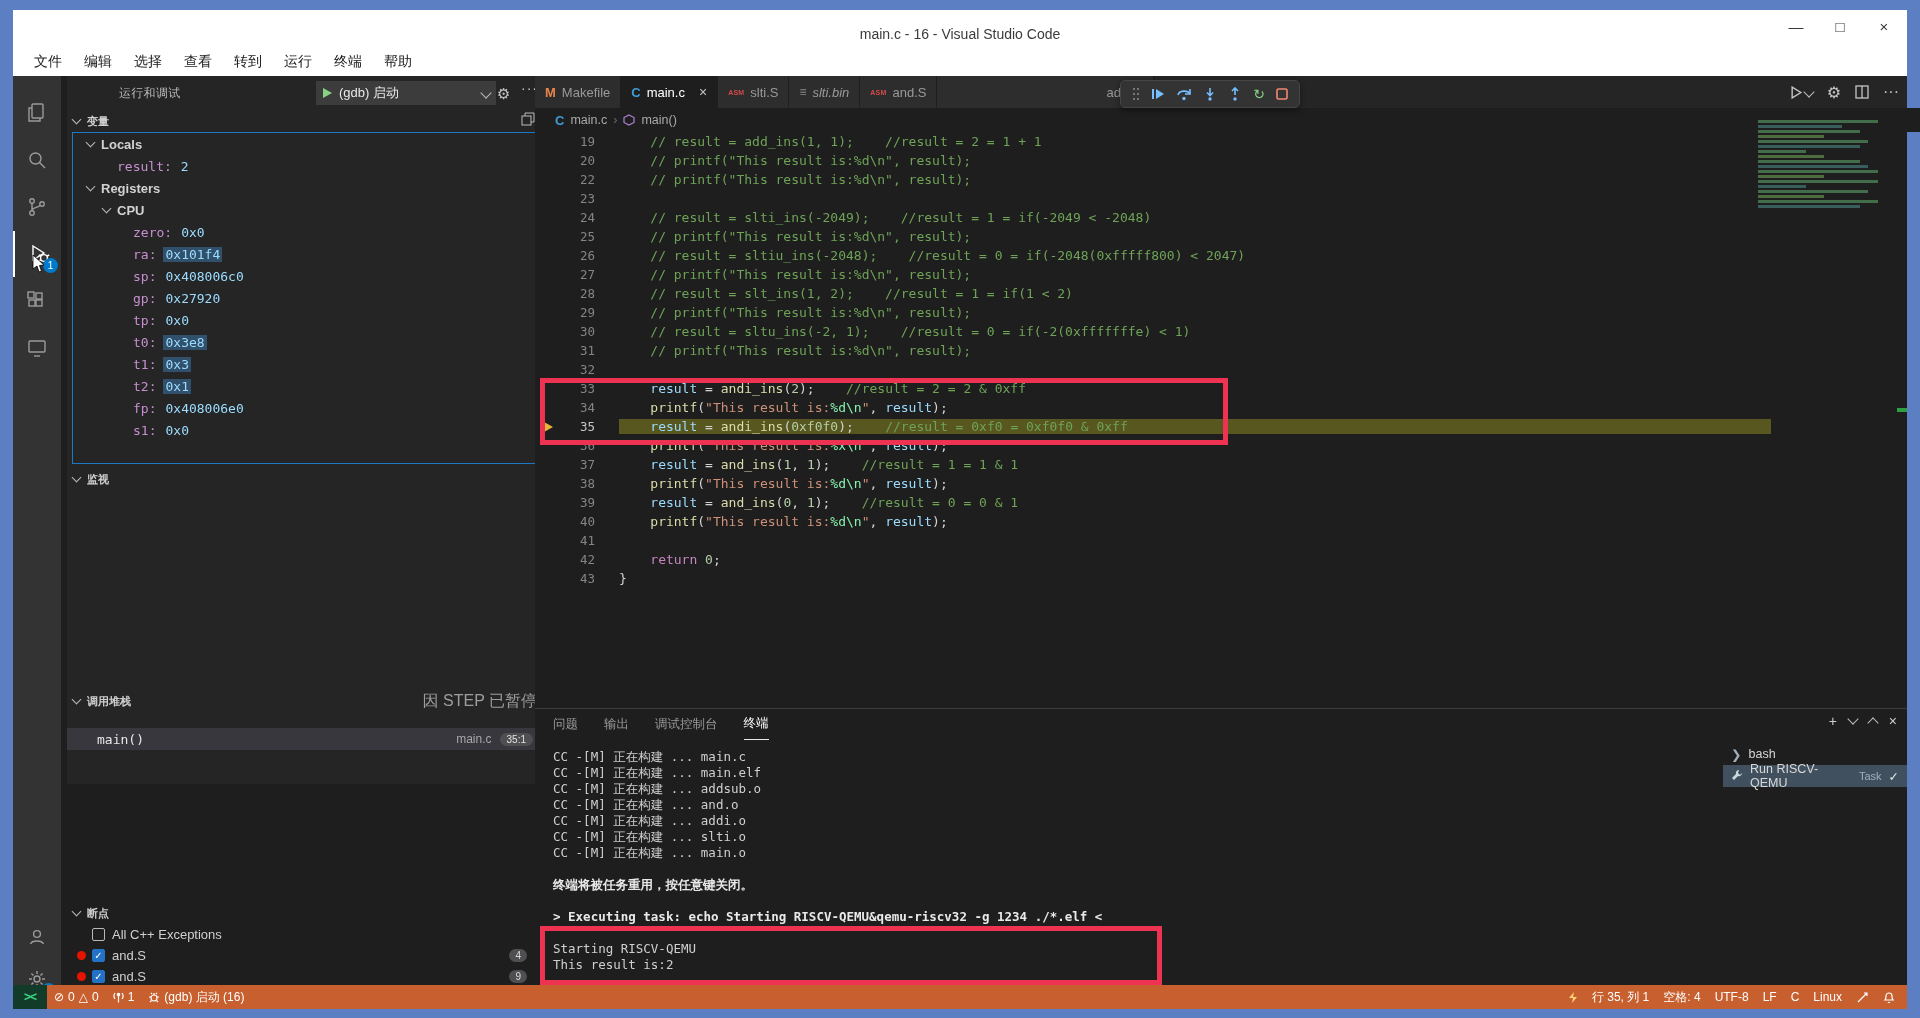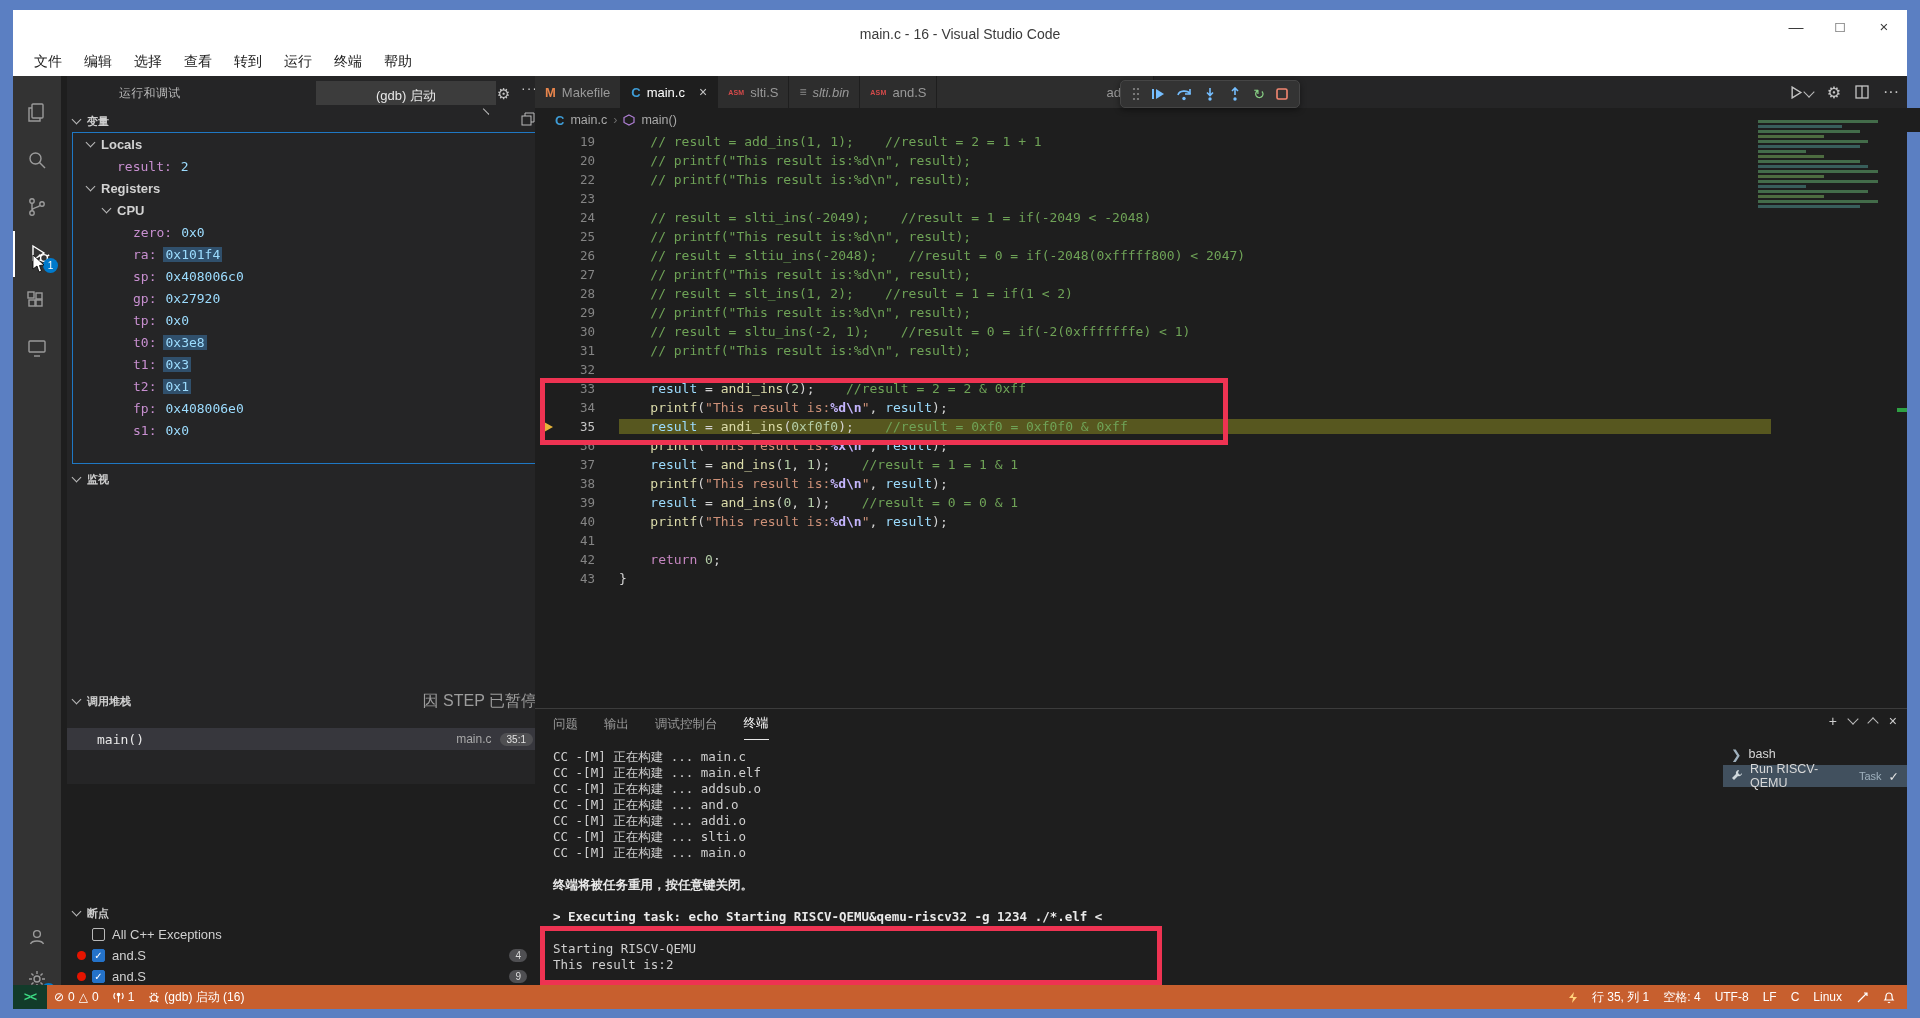--- a/index.html
+++ b/index.html
@@ -19,21 +19,21 @@
   .act-item{position:absolute;left:0;width:48px;height:46px;display:flex;align-items:center;justify-content:center;color:#9b9b9b;}
   .act-item.active{color:#ffffff;border-left:2px solid #ffffff;}
   .act-item svg{stroke:currentColor;fill:none;stroke-width:1.4;}
   .act-badge{position:absolute;right:5px;bottom:4px;min-width:15px;height:15px;border-radius:8px;background:#007acc;
              color:#fff;font-size:10px;line-height:15px;text-align:center;}
   
   #sidebar{left:48px;top:66px;width:474px;height:708px;background:#252526;color:#cccccc;font-size:13px;margin-left:6px;}
   #sb-header{left:0;top:0;width:474px;height:34px;display:flex;align-items:center;}
   #sb-title{margin-left:52px;font-size:12px;color:#b8b8b8;letter-spacing:.3px;}
   #launch-select{position:absolute;left:249px;top:5px;width:168px;height:24px;background:#3c3c3c;display:flex;align-items:center;
-                 padding:0 6px;gap:6px;color:#e8e8e8;font-size:13px;flex-direction:column;}
+                 padding:0 6px;gap:6px;color:#e8e8e8;font-size:13px;}
   #launch-select .chev{margin-left:auto;}
   .chev{width:7px;height:7px;border-right:1.4px solid #bbb;border-bottom:1.4px solid #bbb;transform:rotate(45deg);display:inline-block;}
   .tw{width:6px;height:6px;border-right:1.3px solid #bbb;border-bottom:1.3px solid #bbb;transform:rotate(45deg);display:inline-block;margin-right:7px;position:relative;top:-2px;}
   #sb-gear{position:absolute;left:430px;top:9px;color:#c5c5c5;font-size:15px;}
   #sb-dots{position:absolute;left:454px;top:4px;color:#c5c5c5;font-size:14px;letter-spacing:1px;}
   .sec-head{display:flex;align-items:center;height:22px;padding-left:6px;font-weight:bold;font-size:11px;color:#cecece;}
   #vars-head{position:absolute;left:0;top:34px;width:474px;}
   #vars-panel-icon{position:absolute;right:12px;top:2px;}
   #vars-box{position:absolute;left:5px;top:56px;width:462px;height:330px;border:1px solid #1f78c4;overflow:hidden;}
   .tree{font-family:"DejaVu Sans Mono",monospace;font-size:13px;}
@@ -87,21 +87,21 @@
   .lnum{width:34px;flex:none;text-align:right;color:#858585;font-size:12.5px;}
   .ltext{margin-left:24px;flex:1;margin-right:136px;}
   .code-line.current .ltext{background:#57571f;}
   .code-line.current .lnum{color:#c6c6c6;}
   .arrow{width:0;height:0;border-left:9px solid #e8b339;border-top:5.5px solid transparent;border-bottom:5.5px solid transparent;margin-top:1px;}
   .tk-c{color:#6fa357;}
   .tk-v{color:#9cdcfe;}
   .tk-f{color:#dcdcaa;}
   .tk-n{color:#b5cea8;}
   .tk-s{color:#ce9178;}
-  .tk-e{color:#c4b5fd;font-weight:bold;}
+  .tk-e{color:#86efac;}
   .tk-k{color:#c586c0;}
   .tk-p{color:#d4d4d4;}
   #minimap{left:1745px;top:108px;width:120px;height:140px;}
   #minimap i{display:block;height:3px;margin:2px 0 0 0;background:#4a7a52;opacity:.85;}
   #minimap i:nth-child(2n){background:#3d6a66;width:70%;}
   #minimap i:nth-child(3n){width:85%;}
   #minimap i:nth-child(4n){width:55%;background:#567a46;}
   #minimap i:nth-child(5n){width:92%;}
   #minimap i:nth-child(7n){width:40%;}
   #ovr-marker{left:1884px;top:398px;width:10px;height:4px;background:#2ea043;}

